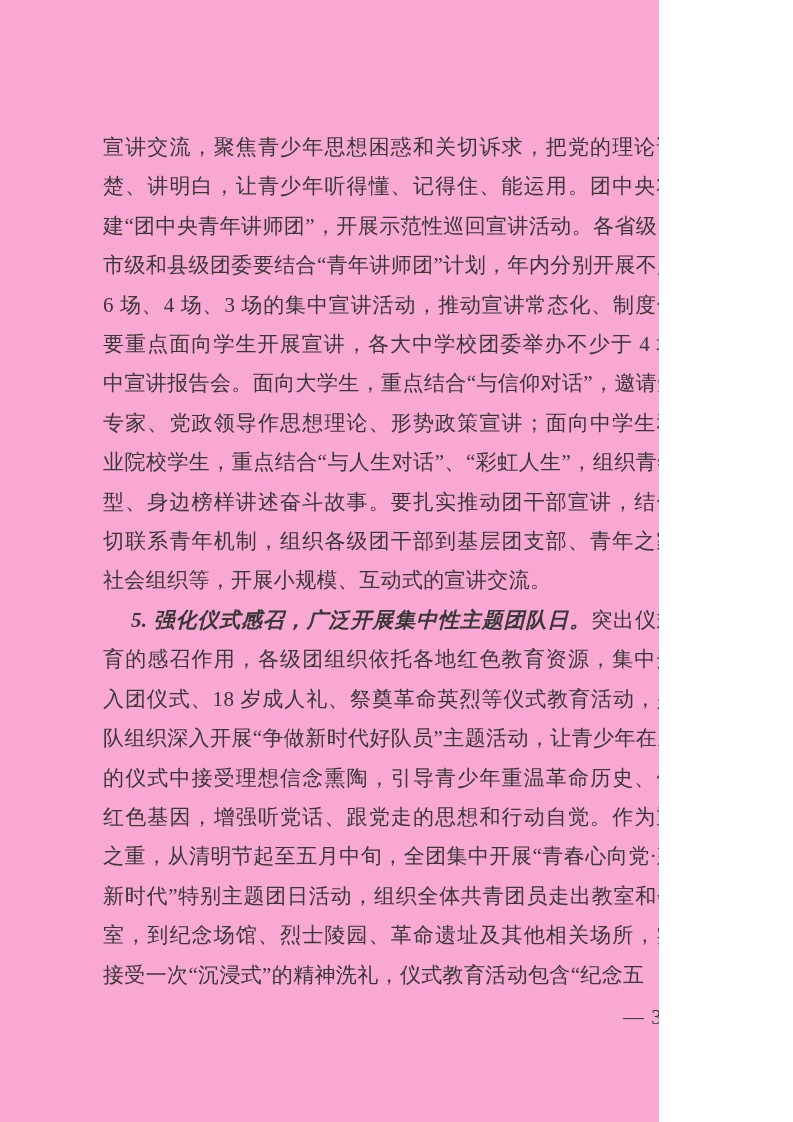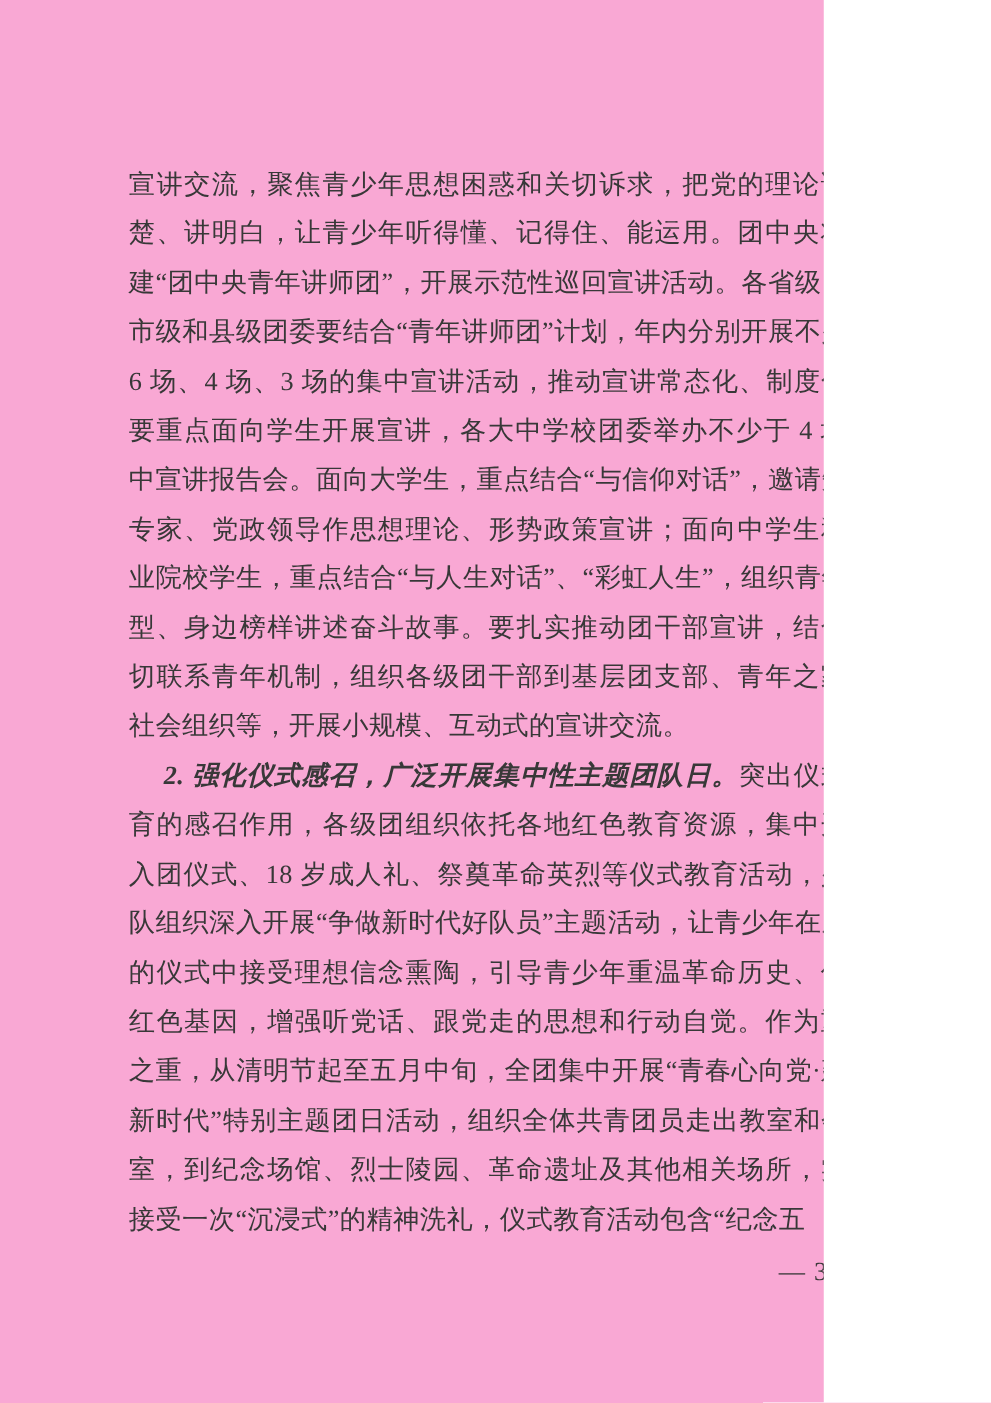--- a/index.html
+++ b/index.html
@@ -49,16 +49,16 @@
     text-align: center;
     white-space: nowrap;
   }
 </style>
 </head>
 <body>
 
 <div class="page">
   <div class="text-block">
     <p class="para">宣讲交流，聚焦青少年思想困惑和关切诉求，把党的理论讲清楚、讲明白，让青少年听得懂、记得住、能运用。团中央将组建“团中央青年讲师团”，开展示范性巡回宣讲活动。各省级、地市级和县级团委要结合“青年讲师团”计划，年内分别开展不少于 6 场、4 场、3 场的集中宣讲活动，推动宣讲常态化、制度化。要重点面向学生开展宣讲，各大中学校团委举办不少于 4 场集中宣讲报告会。面向大学生，重点结合“与信仰对话”，邀请知名专家、党政领导作思想理论、形势政策宣讲；面向中学生和职业院校学生，重点结合“与人生对话”、“彩虹人生”，组织青年典型、身边榜样讲述奋斗故事。要扎实推动团干部宣讲，结合密切联系青年机制，组织各级团干部到基层团支部、青年之家、社会组织等，开展小规模、互动式的宣讲交流。</p>
-    <p class="para para-indent"><span class="heading-run">2. 强化仪式感召，广泛开展集中性主题团队日。</span><span>突出仪式教育的感召作用，各级团组织依托各地红色教育资源，集中开展入团仪式、18 岁成人礼、祭奠革命英烈等仪式教育活动，少先队组织深入开展“争做新时代好队员”主题活动，让青少年在庄严的仪式中接受理想信念熏陶，引导青少年重温革命历史、传承红色基因，增强听党话、跟党走的思想和行动自觉。作为重中之重，从清明节起至五月中旬，全团集中开展“青春心向党·建功新时代”特别主题团日活动，组织全体共青团员走出教室和会议室，到纪念场馆、烈士陵园、革命遗址及其他相关场所，实地接受一次“沉浸式”的精神洗礼，仪式教育活动包含“纪念五</span></p>
+    <p class="para para-indent"><span class="heading-run">5. 强化仪式感召，广泛开展集中性主题团队日。</span><span>突出仪式教育的感召作用，各级团组织依托各地红色教育资源，集中开展入团仪式、18 岁成人礼、祭奠革命英烈等仪式教育活动，少先队组织深入开展“争做新时代好队员”主题活动，让青少年在庄严的仪式中接受理想信念熏陶，引导青少年重温革命历史、传承红色基因，增强听党话、跟党走的思想和行动自觉。作为重中之重，从清明节起至五月中旬，全团集中开展“青春心向党·建功新时代”特别主题团日活动，组织全体共青团员走出教室和会议室，到纪念场馆、烈士陵园、革命遗址及其他相关场所，实地接受一次“沉浸式”的精神洗礼，仪式教育活动包含“纪念五</span></p>
   </div>
   <div class="page-number">— 3 —</div>
 </div>
 
 </body></html>

